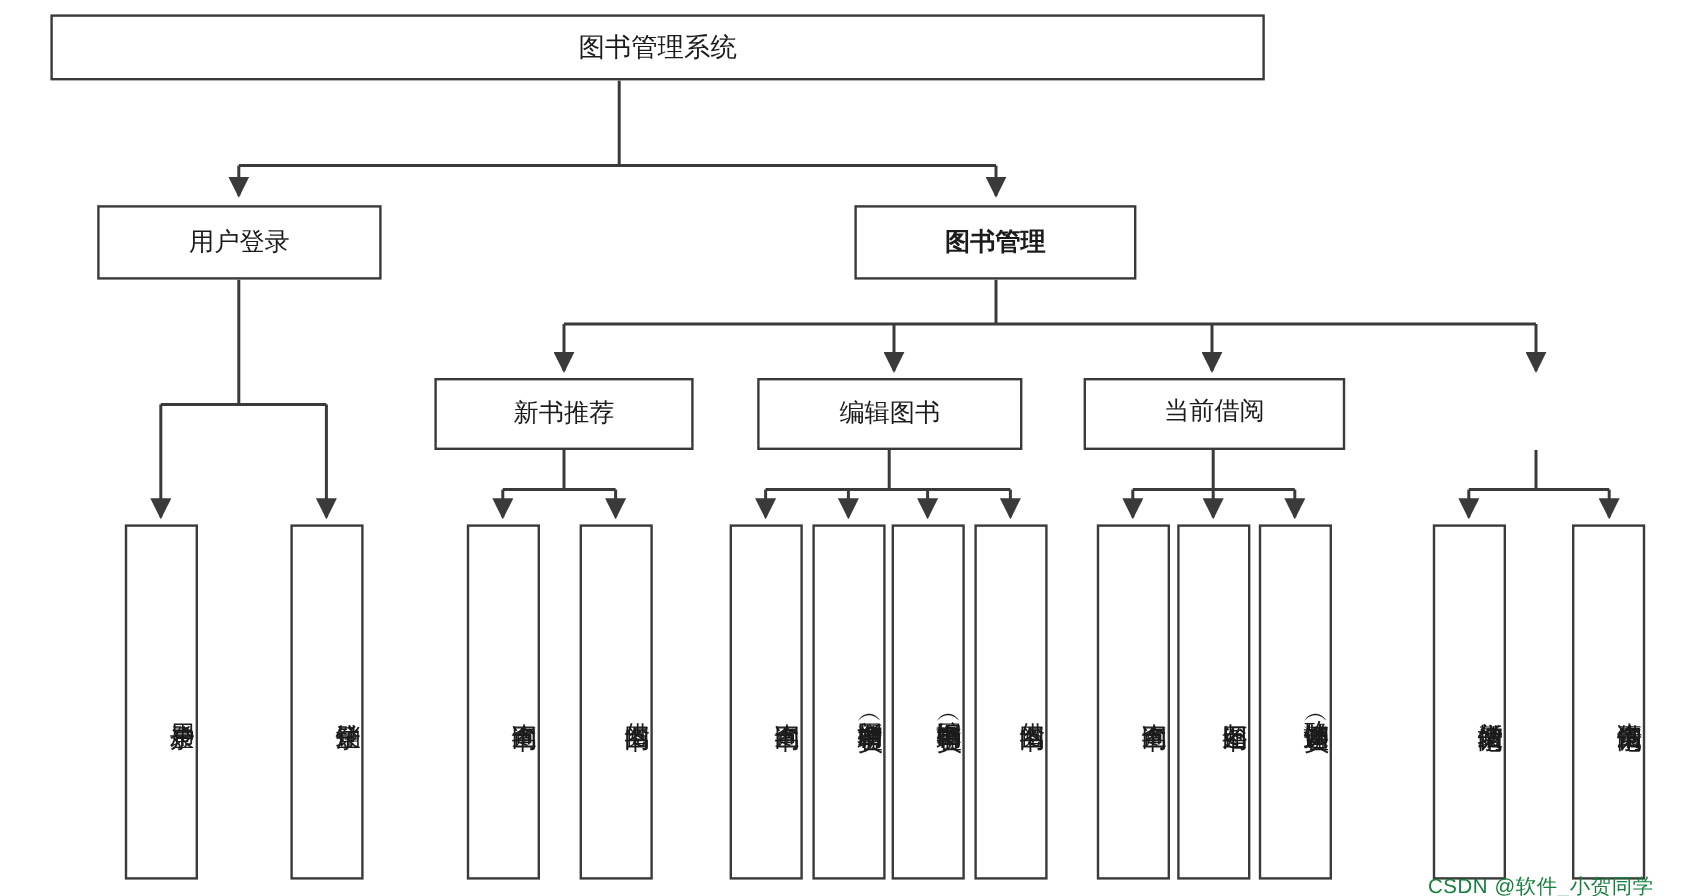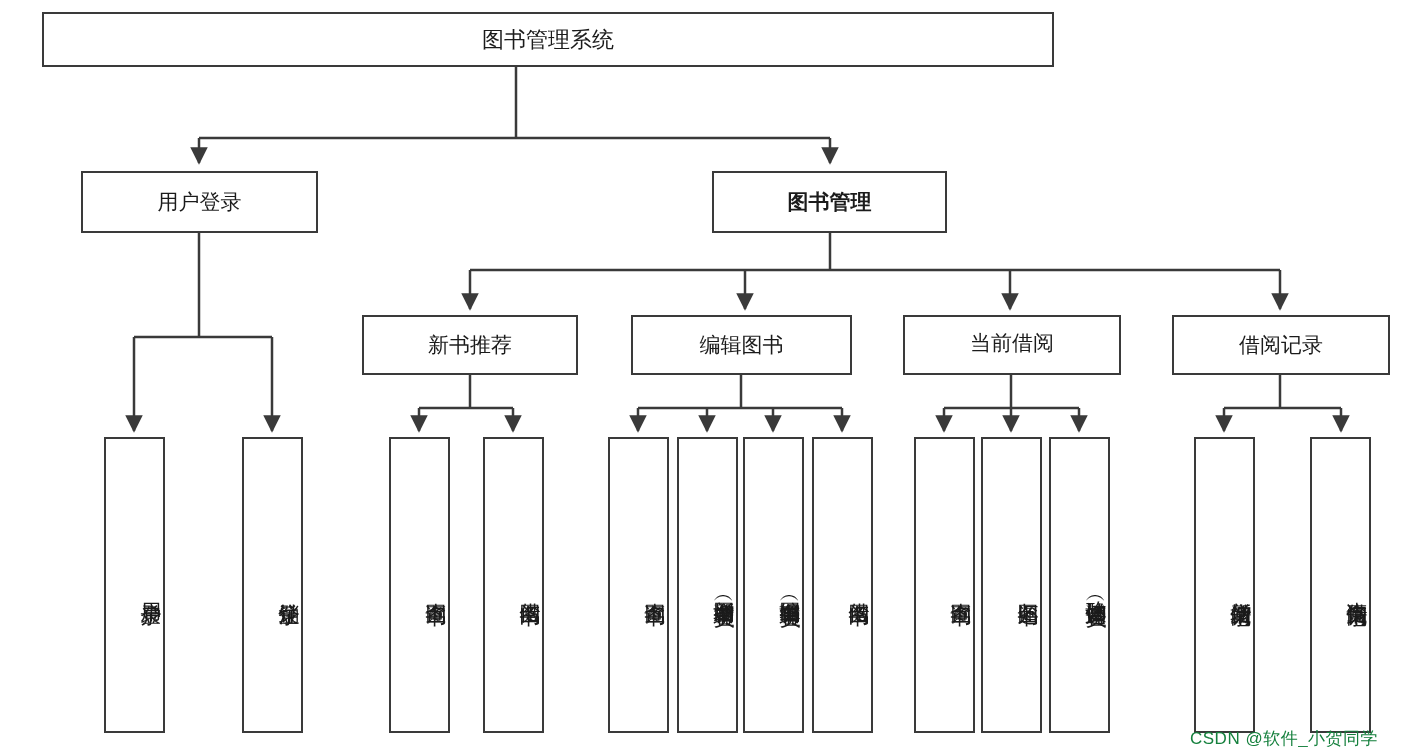--- a/index.html
+++ b/index.html
@@ -135,23 +135,20 @@
 
   <div class="node level2" style="left:362px; top:315px; width:216px; height:60px;">
     <span>新书推荐</span>
   </div>
   <div class="node level2" style="left:631px; top:315px; width:221px; height:60px;">
     <span>编辑图书</span>
   </div>
   <div class="node level2" style="left:903px; top:315px; width:218px; height:60px;font-family:Liberation Mono, monospace;">
     <span>当前借阅</span>
   </div>
-  <div class="node level2" style="left:1172px; top:315px; width:218px; height:60px;">
-    <span>借阅记录</span>
-  </div>
 
   <div class="node leaf" style="left:104px; top:437px; width:61px; height:296px;">
     <span>用户登录</span>
   </div>
   <div class="node leaf" style="left:242px; top:437px; width:61px; height:296px;">
     <span>注销登录</span>
   </div>
 
   <div class="node leaf" style="left:389px; top:437px; width:61px; height:296px;">
     <span>查询图书</span>

